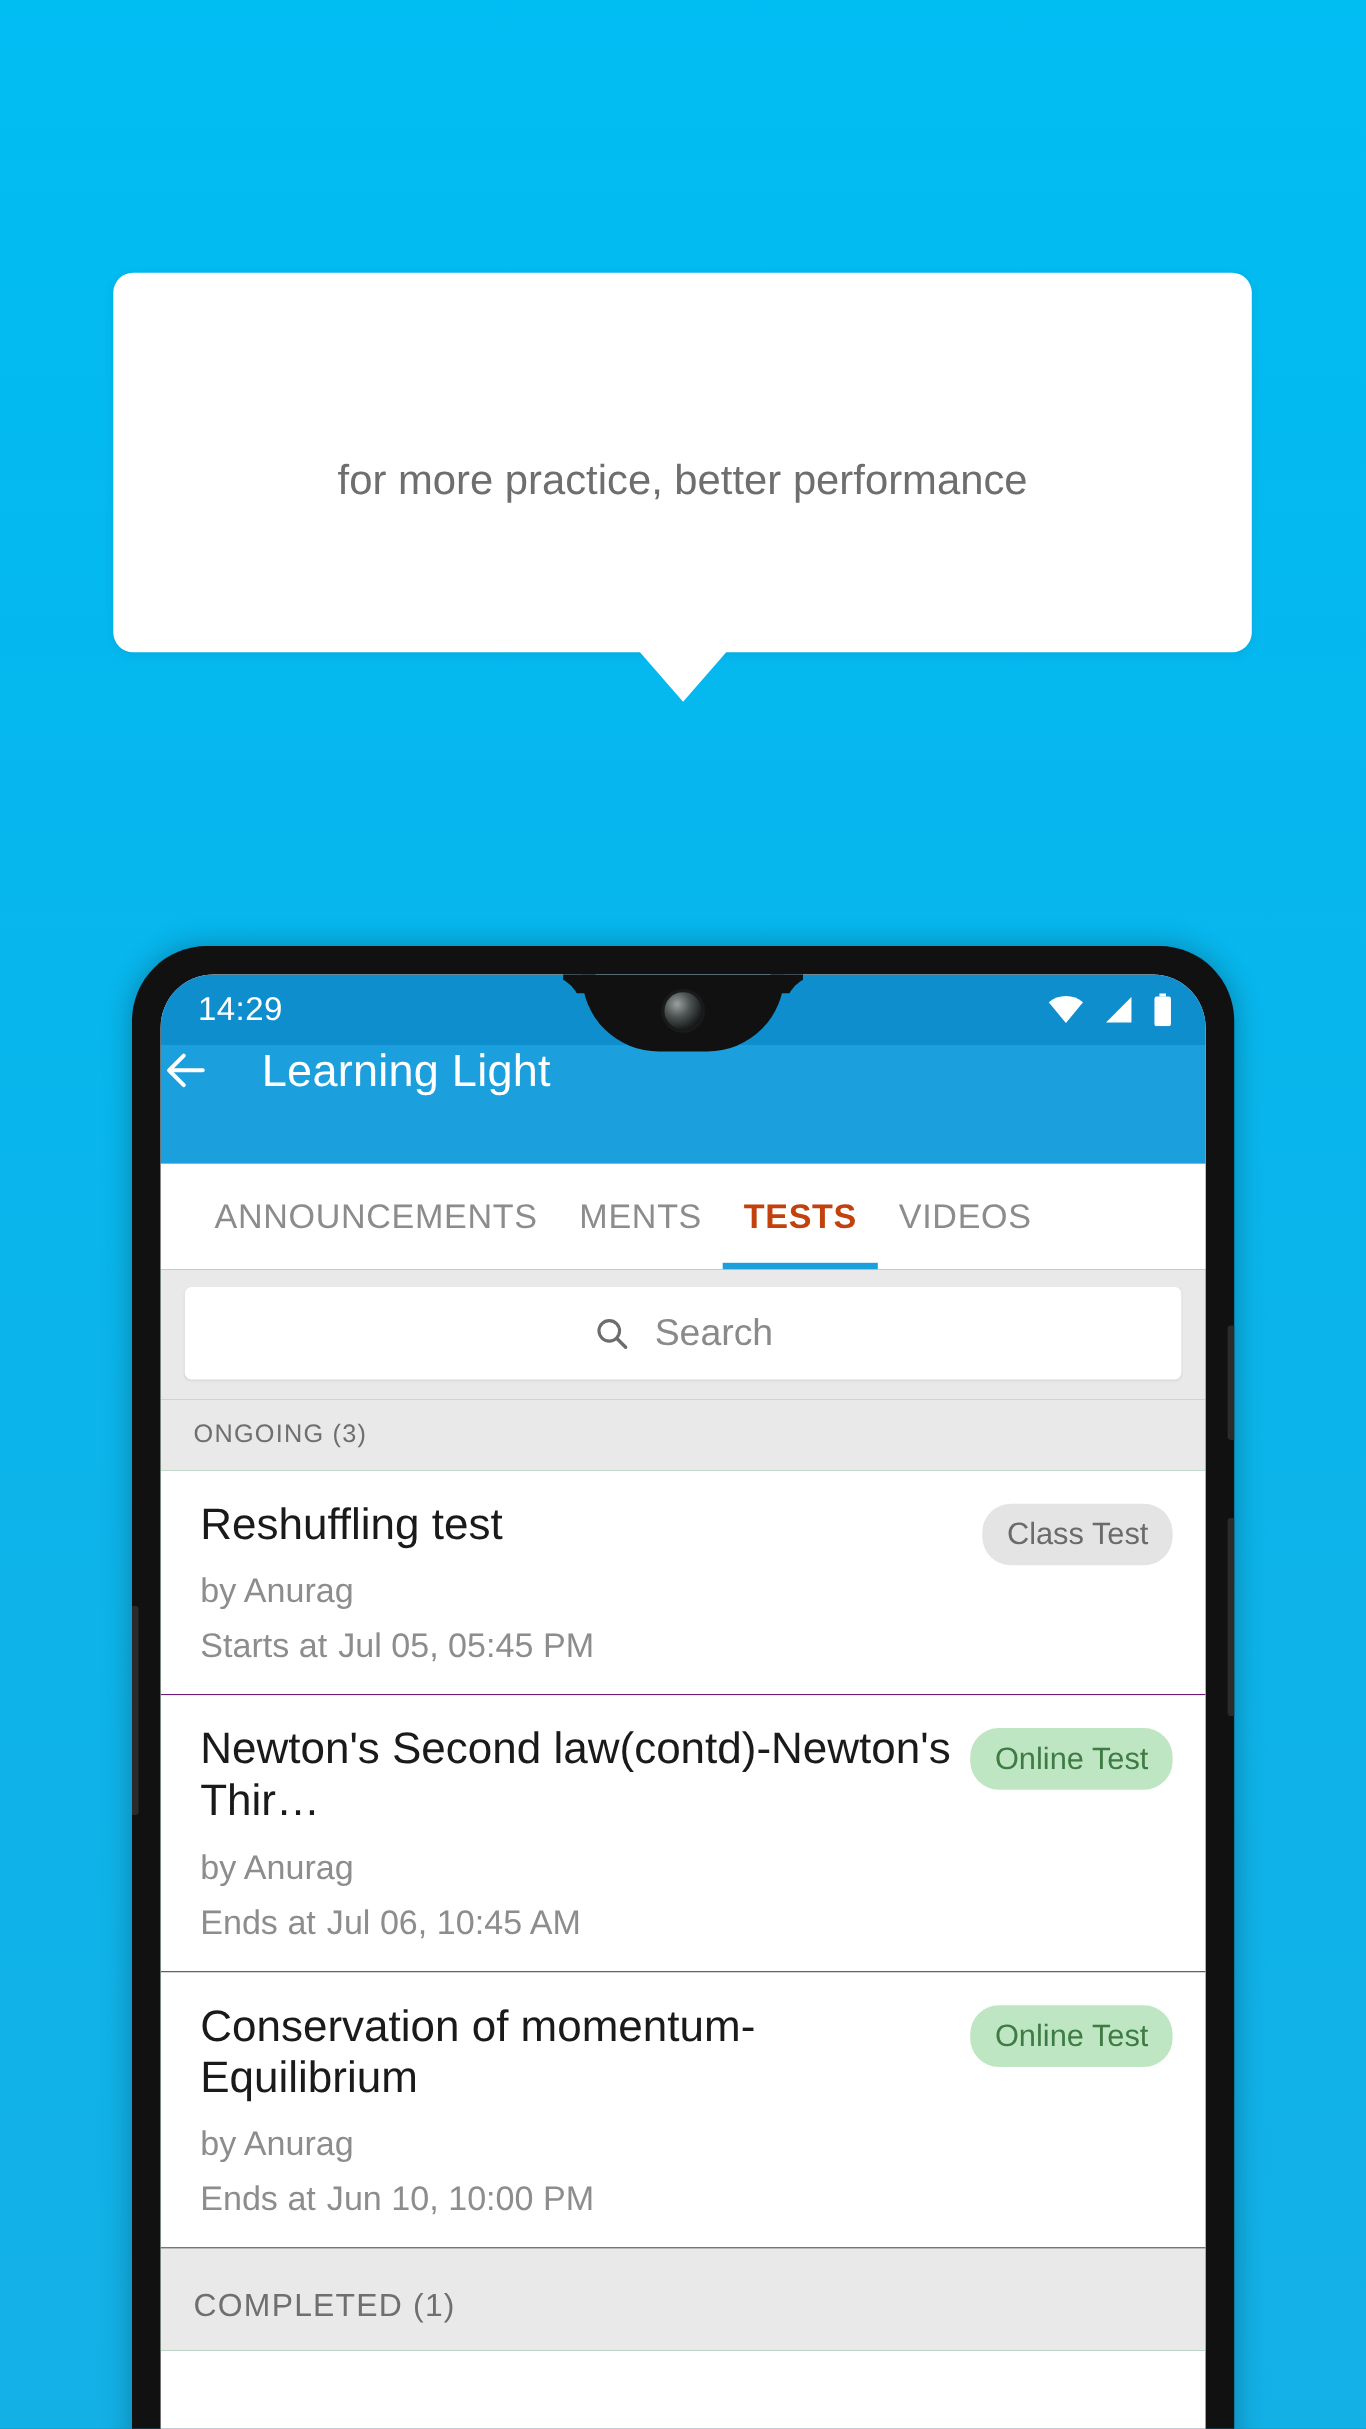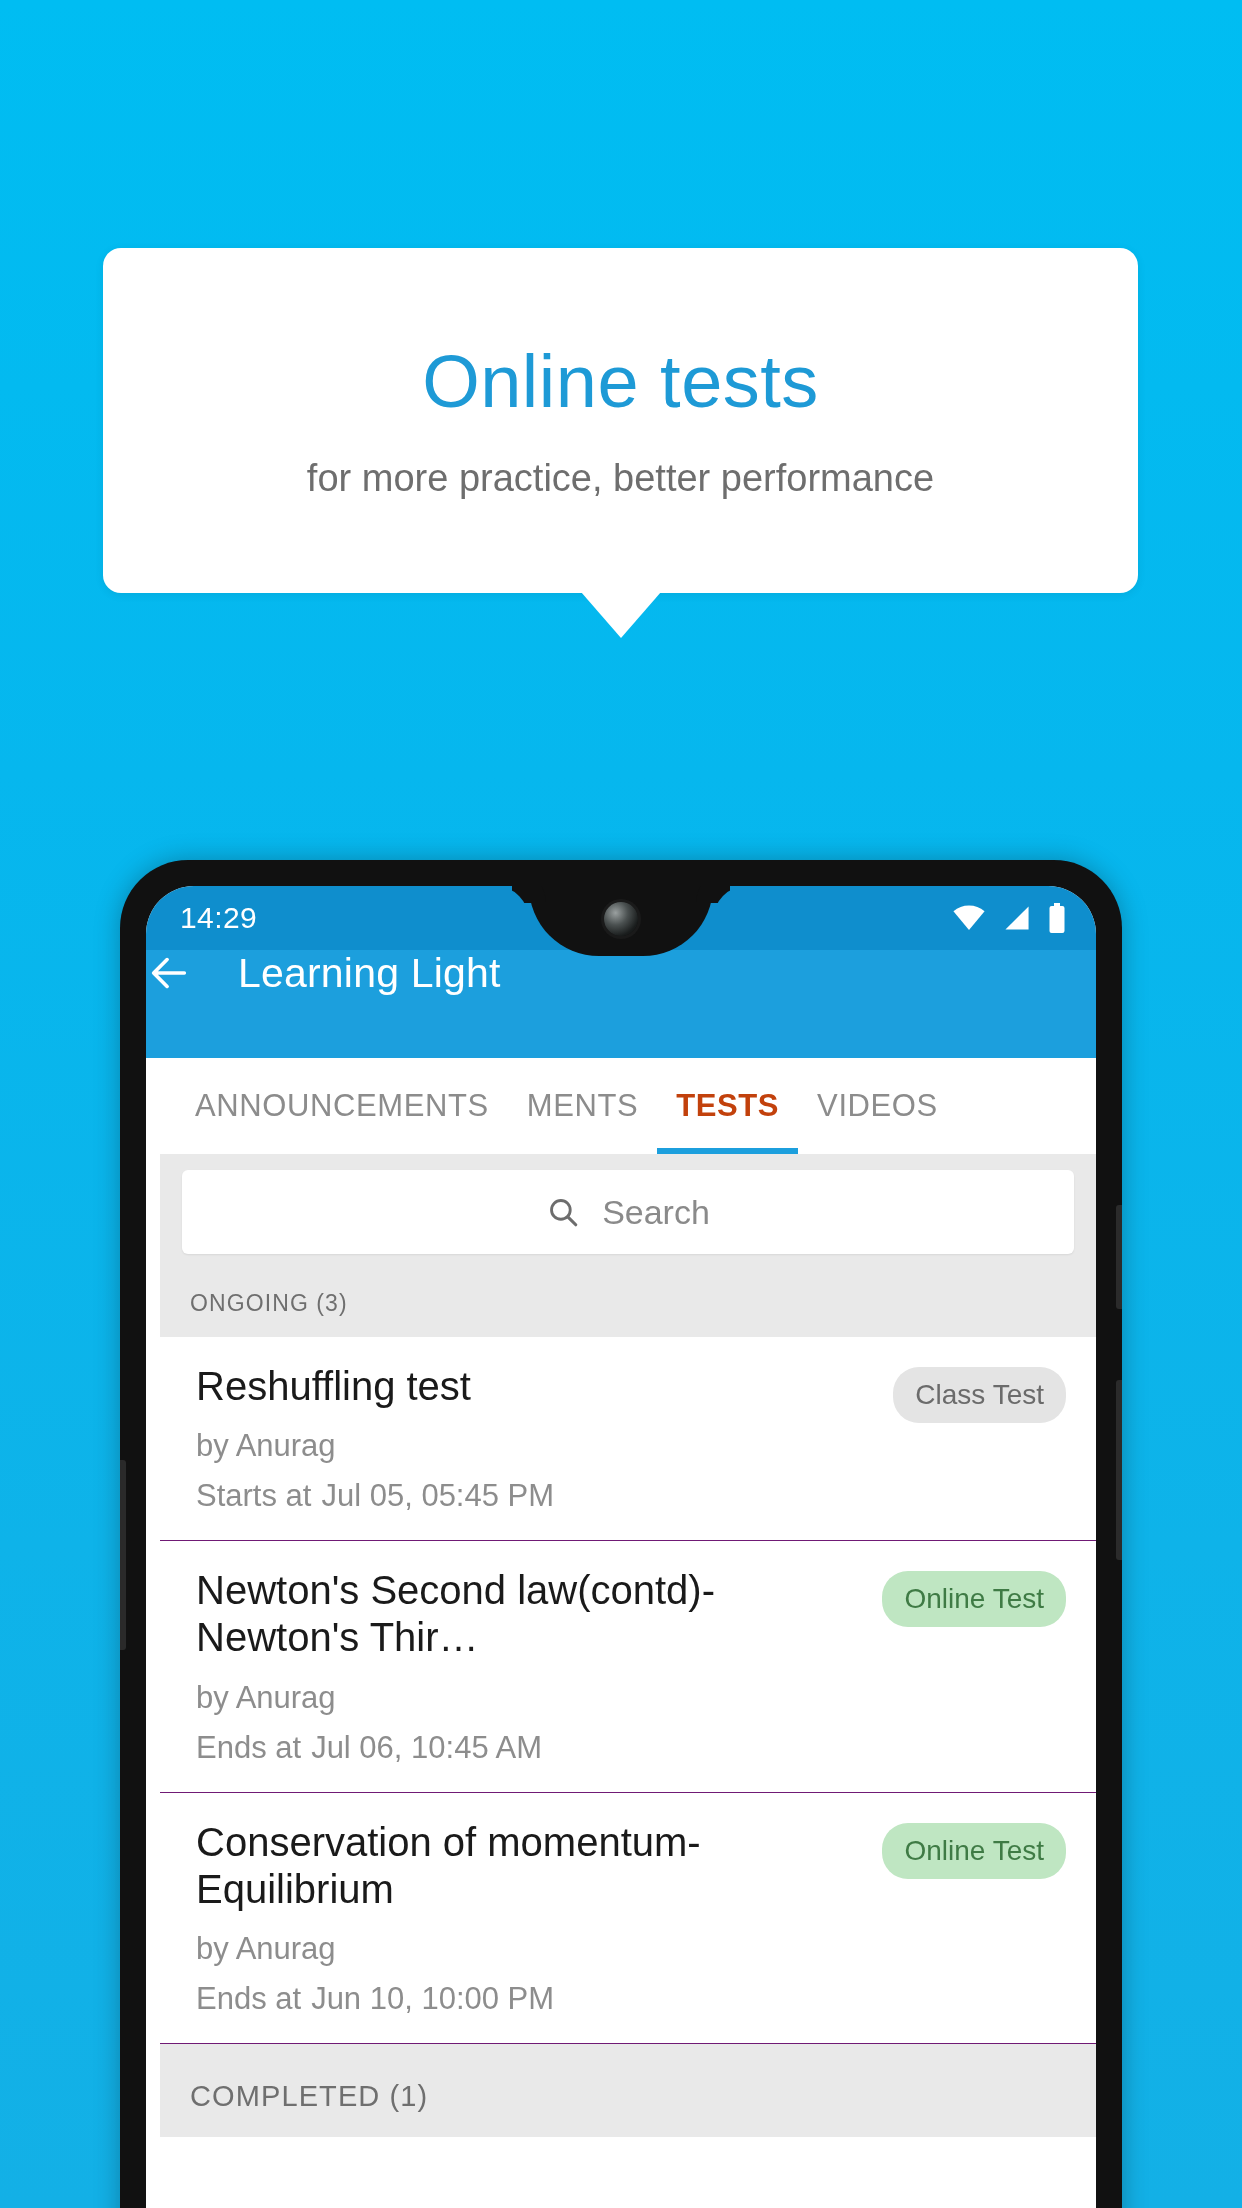--- a/index.html
+++ b/index.html
@@ -166,21 +166,21 @@
   .tab.active { color:#c2410c; font-weight:700; }
   .tab.active::after {
     content:"";
     position:absolute;
     left:0; right:0; bottom:0;
     height:6px;
     background:#1c9fdd;
   }
 
   
-  #content { background:#15803d;margin-left:14px; }
+  #content { background:#15803d; }
 
   #searchwrap { padding:16px 22px 18px 22px; background:#e9e9e9; }
   #searchbox {
     height:84px;
     background:#ffffff;
     border-radius:6px;
     display:flex; align-items:center; justify-content:center;
     gap:22px;
     box-shadow:0 1px 2px rgba(0,0,0,0.08);
   }
@@ -242,21 +242,20 @@
     letter-spacing:1.1px;
     background:#e9e9e9;
   }
 </style>
 </head>
 <body>
 
 <div id="bg"></div>
 
 <div id="tooltip">
-  <div id="tooltip-title">Online tests</div>
   <div id="tooltip-sub">for more practice, better performance</div>
 </div>
 <div id="tooltip-tail"></div>
 
 <div id="phone">
   <div class="side-btn" id="btn-right-1"></div>
   <div class="side-btn" id="btn-right-2"></div>
   <div class="side-btn" id="btn-left-1"></div>
 
   <div id="phone-inner">

